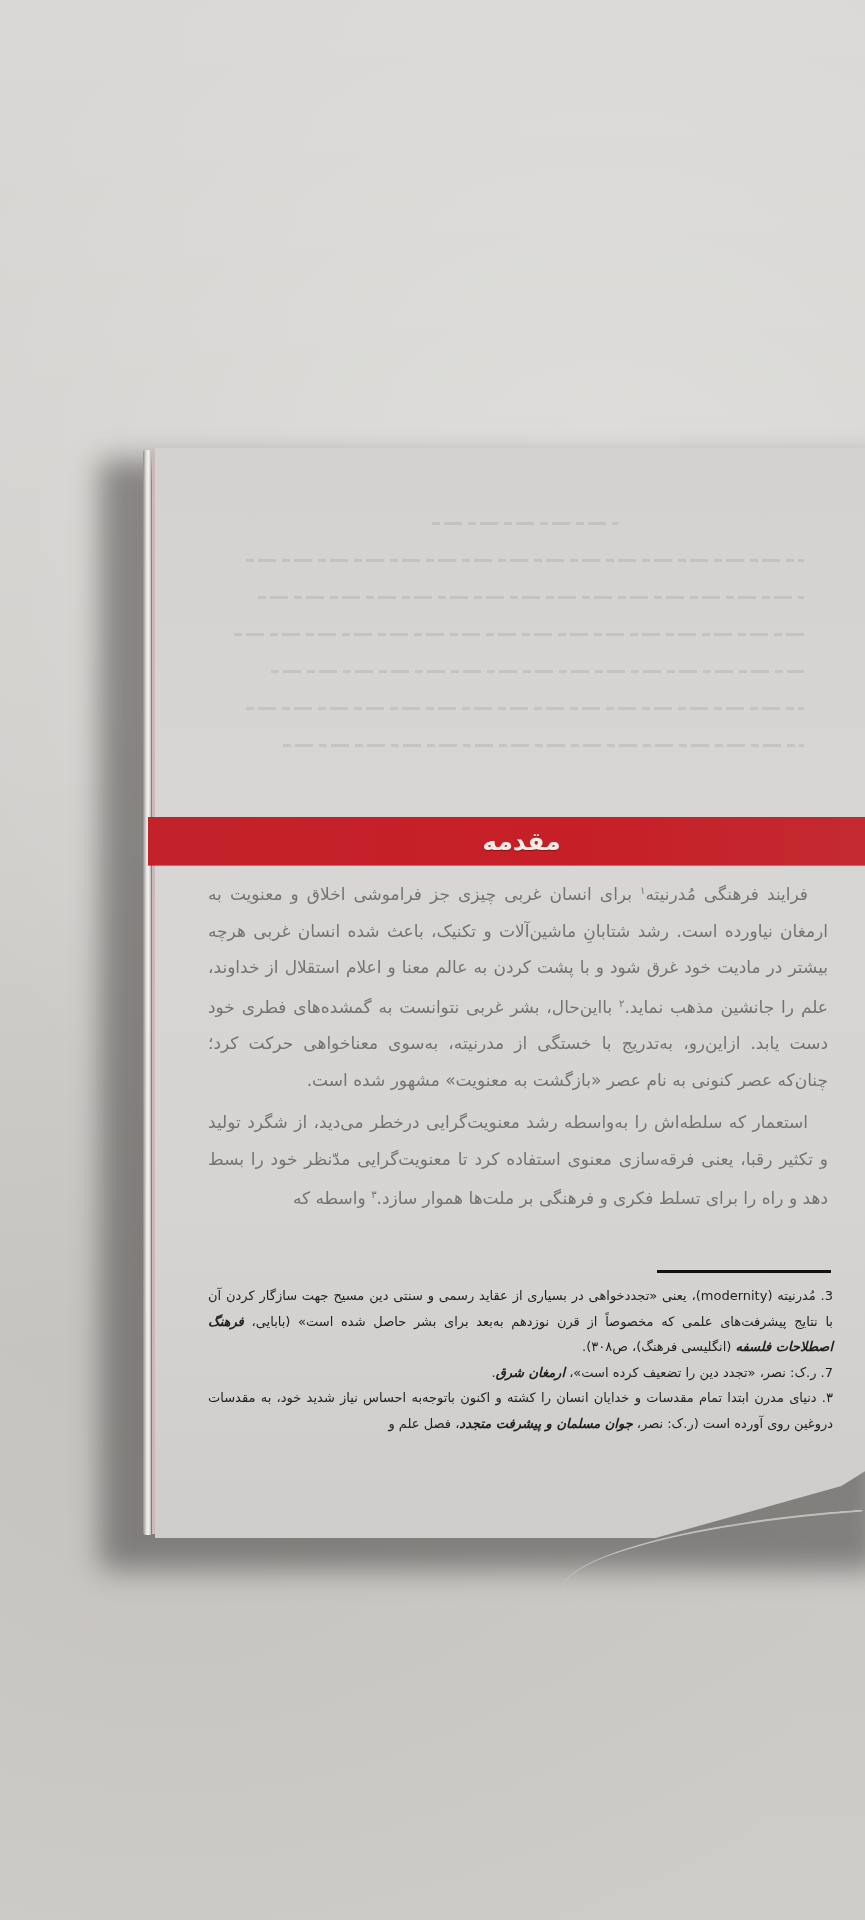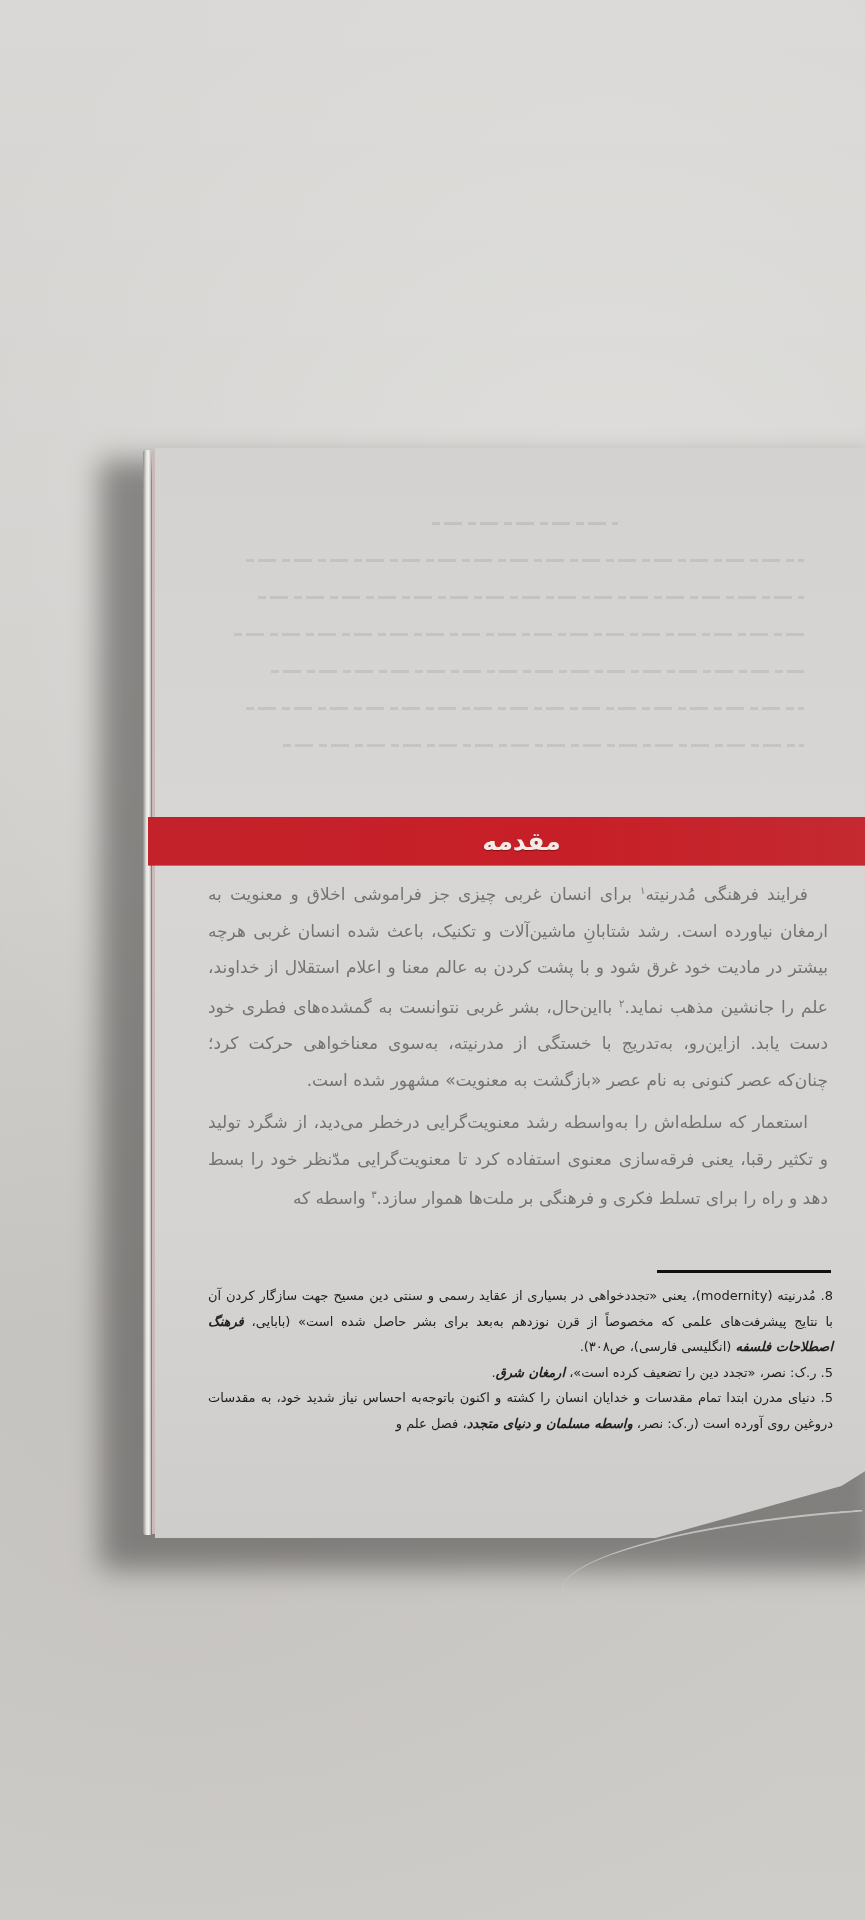--- a/index.html
+++ b/index.html
@@ -126,16 +126,16 @@
 </div>
 
 <div class="body-text">
   <p><span>فرایند فرهنگی مُدرنیته</span><sup>۱</sup><span> برای انسان غربی چیزی جز فراموشی اخلاق و معنویت به ارمغان نیاورده است. رشد شتابانِ ماشین‌آلات و تکنیک، باعث شده انسان غربی هرچه بیشتر در مادیت خود غرق شود و با پشت کردن به عالم معنا و اعلام استقلال از خداوند، علم را جانشین مذهب نماید.</span><sup>۲</sup><span> بااین‌حال، بشر غربی نتوانست به گمشده‌های فطری خود دست یابد. ازاین‌رو، به‌تدریج با خستگی از مدرنیته، به‌سوی معناخواهی حرکت کرد؛ چنان‌که عصر کنونی به نام عصر «بازگشت به معنویت» مشهور شده است.</span></p>
   <p><span>استعمار که سلطه‌اش را به‌واسطه رشد معنویت‌گرایی درخطر می‌دید، از شگرد تولید و تکثیر رقبا، یعنی فرقه‌سازی معنوی استفاده کرد تا معنویت‌گرایی مدّنظر خود را بسط دهد و راه را برای تسلط فکری و فرهنگی بر ملت‌ها هموار سازد.</span><sup>۳</sup><span> واسطه که</span></p>
 </div>
 
 <div class="fn-sep"></div>
 
 <div class="footnotes">
-  <div class="fn"><span>8. مُدرنیته (modernity)، یعنی «تجددخواهی در بسیاری از عقاید رسمی و سنتی دین مسیح جهت سازگار کردن آن با نتایج پیشرفت‌های علمی که مخصوصاً از قرن نوزدهم به‌بعد برای بشر حاصل شده است» (بابایی، </span><em>فرهنگ اصطلاحات فلسفه</em><span> (انگلیسی فارسی)، ص۳۰۸).</span></div>
-  <div class="fn"><span>5. ر.ک: نصر، «تجدد دین را تضعیف کرده است»، </span><em>ارمغان شرق</em><span>.</span></div>
-  <div class="fn"><span>5. دنیای مدرن ابتدا تمام مقدسات و خدایان انسان را کشته و اکنون باتوجه‌به احساس نیاز شدید خود، به مقدسات دروغین روی آورده است (ر.ک: نصر، </span><em>واسطه مسلمان و دنیای متجدد</em><span>، فصل علم و</span></div>
+  <div class="fn"><span>3. مُدرنیته (modernity)، یعنی «تجددخواهی در بسیاری از عقاید رسمی و سنتی دین مسیح جهت سازگار کردن آن با نتایج پیشرفت‌های علمی که مخصوصاً از قرن نوزدهم به‌بعد برای بشر حاصل شده است» (بابایی، </span><em>فرهنگ اصطلاحات فلسفه</em><span> (انگلیسی فرهنگ)، ص۳۰۸).</span></div>
+  <div class="fn"><span>7. ر.ک: نصر، «تجدد دین را تضعیف کرده است»، </span><em>ارمغان شرق</em><span>.</span></div>
+  <div class="fn"><span>۳. دنیای مدرن ابتدا تمام مقدسات و خدایان انسان را کشته و اکنون باتوجه‌به احساس نیاز شدید خود، به مقدسات دروغین روی آورده است (ر.ک: نصر، </span><em>جوان مسلمان و پیشرفت متجدد</em><span>، فصل علم و</span></div>
 </div>
 
 </body></html>

